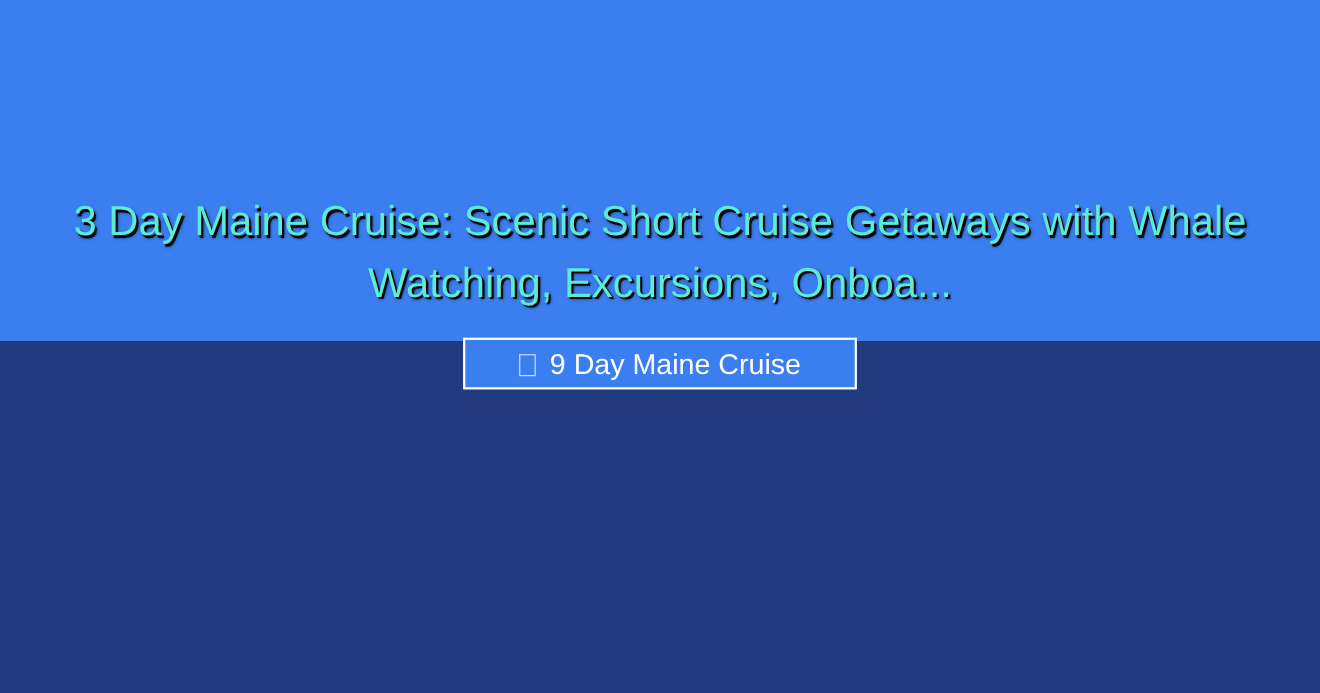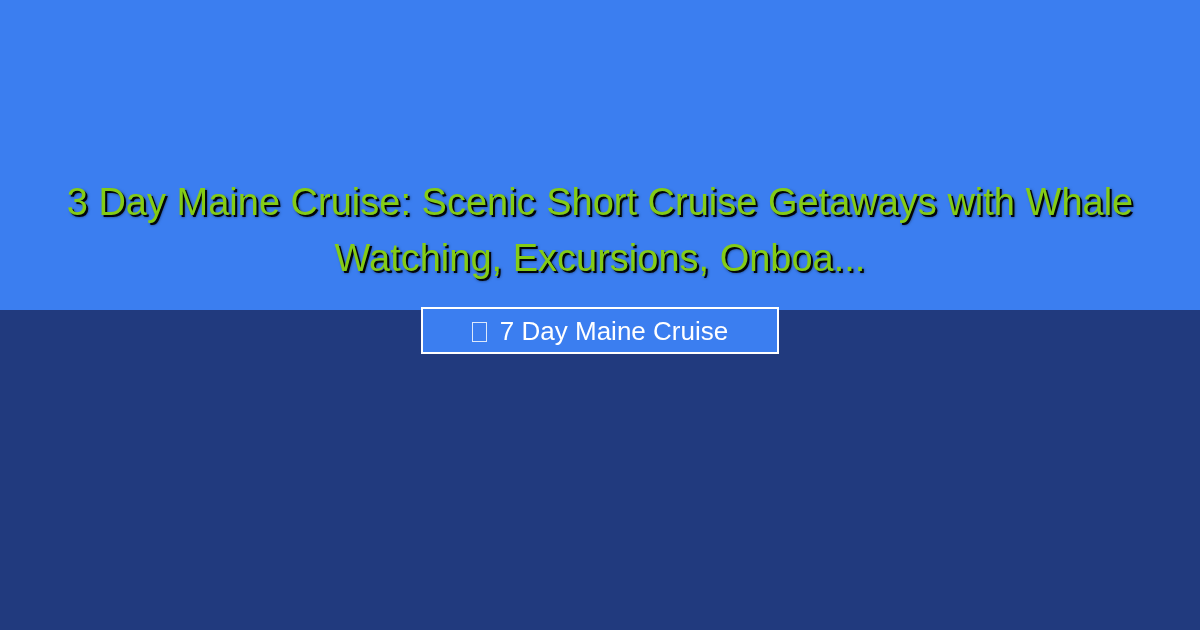--- a/index.html
+++ b/index.html
@@ -55,21 +55,21 @@
     justify-content: flex-start;
   }
 
   .headline {
     margin: 0;
     padding: 0 60px;
     width: 1200px;
     box-sizing: border-box;
     margin-top: 174px;
     text-align: center;
-    color: #84cc16;
+    color: #5eead4;
     font-family: "Liberation Sans", "DejaVu Sans", sans-serif;
     font-size: 38px;
     font-weight: 400;
     line-height: 56px;
     letter-spacing: 0px;
     text-shadow:
       2px 2px 0 rgba(0, 0, 0, 0.92),
       2px 2px 3px rgba(0, 0, 0, 0.55);
     white-space: pre-line;
   }
@@ -128,18 +128,18 @@
 
   <div class="band band-bottom"></div>
 
   <div class="content">
 
     <h1 class="headline">3 Day Maine Cruise: Scenic Short Cruise Getaways with Whale Watching, Excursions, Onboa...</h1>
 
     <div class="cta-wrap">
       <a class="cta-button">
         <span class="tofu-glyph"></span>
-        <span class="cta-label">7 Day Maine Cruise</span>
+        <span class="cta-label">9 Day Maine Cruise</span>
       </a>
     </div>
 
   </div>
 </div>
 
 </body></html>

